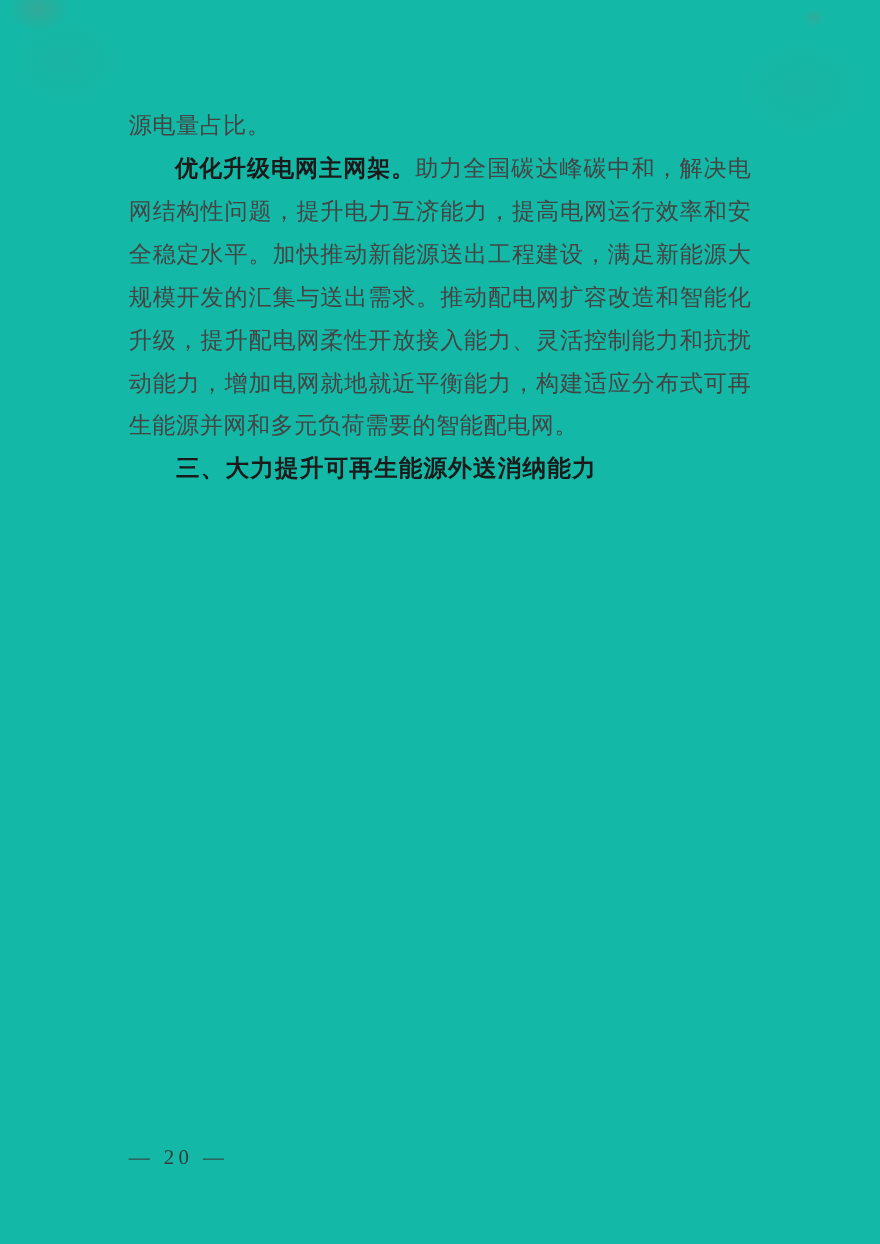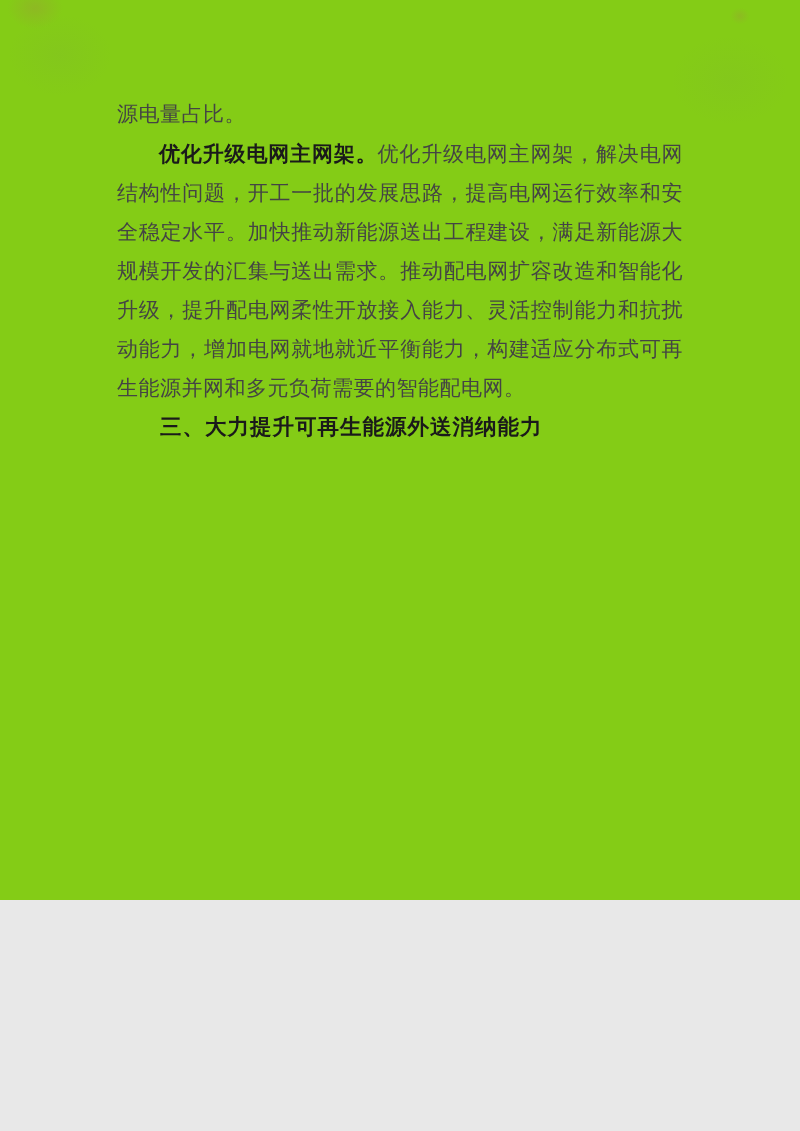--- a/index.html
+++ b/index.html
@@ -1,21 +1,21 @@
 <!DOCTYPE html>
 <html lang="zh"><head>
 <meta charset="utf-8">
 <style>
   html, body { margin: 0; padding: 0; background: #e8e8e8; }
   .page {
     position: relative;
     width: 800px;
-    height: 900px;
+    height: 1131px;
     margin: 0 auto;
-    background: #84cc16;
+    background: #14b8a6;
     overflow: hidden;
     font-family: "Liberation Serif", "DejaVu Serif", serif;
   }
   
   .smudge {
     position: absolute;
     pointer-events: none;
   }
   .smudge-tl {
     left: 0; top: 0; width: 150px; height: 110px;
@@ -80,21 +80,21 @@
 <div class="page">
 
   <div class="smudge smudge-tl"></div>
   <div class="smudge smudge-tr"></div>
 
   <main class="content">
 
     <p class="continuation">源电量占比。</p>
 
 
-    <p class="para"><span class="lead">优化升级电网主网架。</span><span>优化升级电网主网架，解决电网结构性问题，开工一批的发展思路，提高电网运行效率和安全稳定水平。加快推动新能源送出工程建设，满足新能源大规模开发的汇集与送出需求。推动配电网扩容改造和智能化升级，提升配电网柔性开放接入能力、灵活控制能力和抗扰动能力，增加电网就地就近平衡能力，构建适应分布式可再生能源并网和多元负荷需要的智能配电网。</span></p>
+    <p class="para"><span class="lead">优化升级电网主网架。</span><span>助力全国碳达峰碳中和，解决电网结构性问题，提升电力互济能力，提高电网运行效率和安全稳定水平。加快推动新能源送出工程建设，满足新能源大规模开发的汇集与送出需求。推动配电网扩容改造和智能化升级，提升配电网柔性开放接入能力、灵活控制能力和抗扰动能力，增加电网就地就近平衡能力，构建适应分布式可再生能源并网和多元负荷需要的智能配电网。</span></p>
 
 
     <h2 class="heading">三、大力提升可再生能源外送消纳能力</h2>
 
 
   </main>
 
   <footer class="page-footer">— 20 —</footer>
 
 </div>

